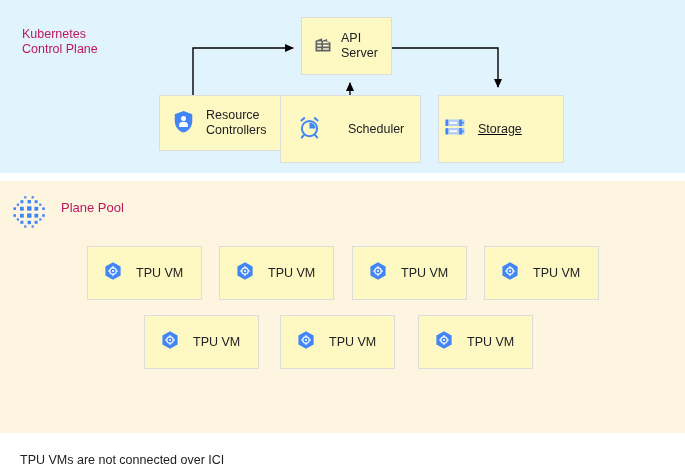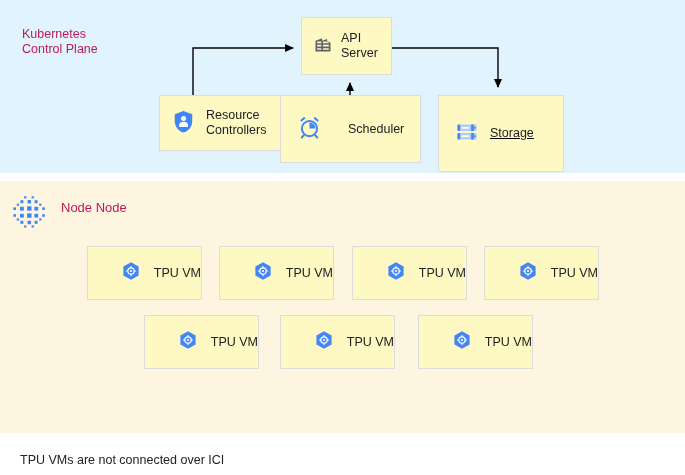--- a/index.html
+++ b/index.html
@@ -100,32 +100,31 @@
   }
   #box-resource-controllers .box-label { margin-left: 10px; }
 
   #box-scheduler {
     left: 280px; top: 95px; width: 141px; height: 68px;
     padding-left: 16px;
   }
   #box-scheduler .box-label { margin-left: 26px; }
 
   #box-storage {
-    left: 438px; top: 95px; width: 126px; height: 77px;
-    padding-left: 16px;
+    left: 438px; top: 95px; width: 126px; height: 68px;
+    padding-left: 4px;
     text-decoration: underline;
   }
   #box-storage .box-label { margin-left: 11px; }
 
   
   .tpu-box {
     width: 115px;
     height: 54px;
     padding-left: 14px;
-    justify-content: flex-end;
   }
   .tpu-box .box-label { margin-left: 12px; font-size: 12.5px; }
 
   
   #connectors {
     position: absolute;
     left: 0; top: 0;
     width: 685px; height: 475px;
     pointer-events: none;
   }
@@ -233,21 +232,21 @@
         <rect x="9.4" y="26.8" width="3.0" height="3.0"></rect>
         <rect x="16.6" y="26.8" width="3.4" height="3.4"></rect>
         <rect x="23.6" y="26.8" width="3.0" height="3.0"></rect>
 
         <rect x="13.2" y="31.4" width="2.2" height="2.2"></rect>
         <rect x="20.6" y="31.4" width="2.2" height="2.2"></rect>
       </g>
     </svg>
   </span>
 
-  <div class="band-title" id="node-pool-title">Node Node</div>
+  <div class="band-title" id="node-pool-title">Plane Pool</div>
 
   <div class="box tpu-box" style="left:87px;  top:246px;">
     <span class="box-icon">
       <svg width="22" height="22" viewBox="0 0 24 24" aria-hidden="true">
         <path fill="#4285f4" d="M12 2.4 20.3 7.2v9.6L12 21.6 3.7 16.8V7.2z"></path>
         <circle cx="12" cy="12" r="3.5" fill="none" stroke="#ffffff" stroke-width="1.3"></circle>
         <circle cx="12" cy="12" r="1.2" fill="#ffffff"></circle>
         <g stroke="#ffffff" stroke-width="1.2" stroke-linecap="round">
           <path d="M12 6.9v1.6M12 15.5v1.6M6.9 12h1.6M15.5 12h1.6"></path>
         </g>

